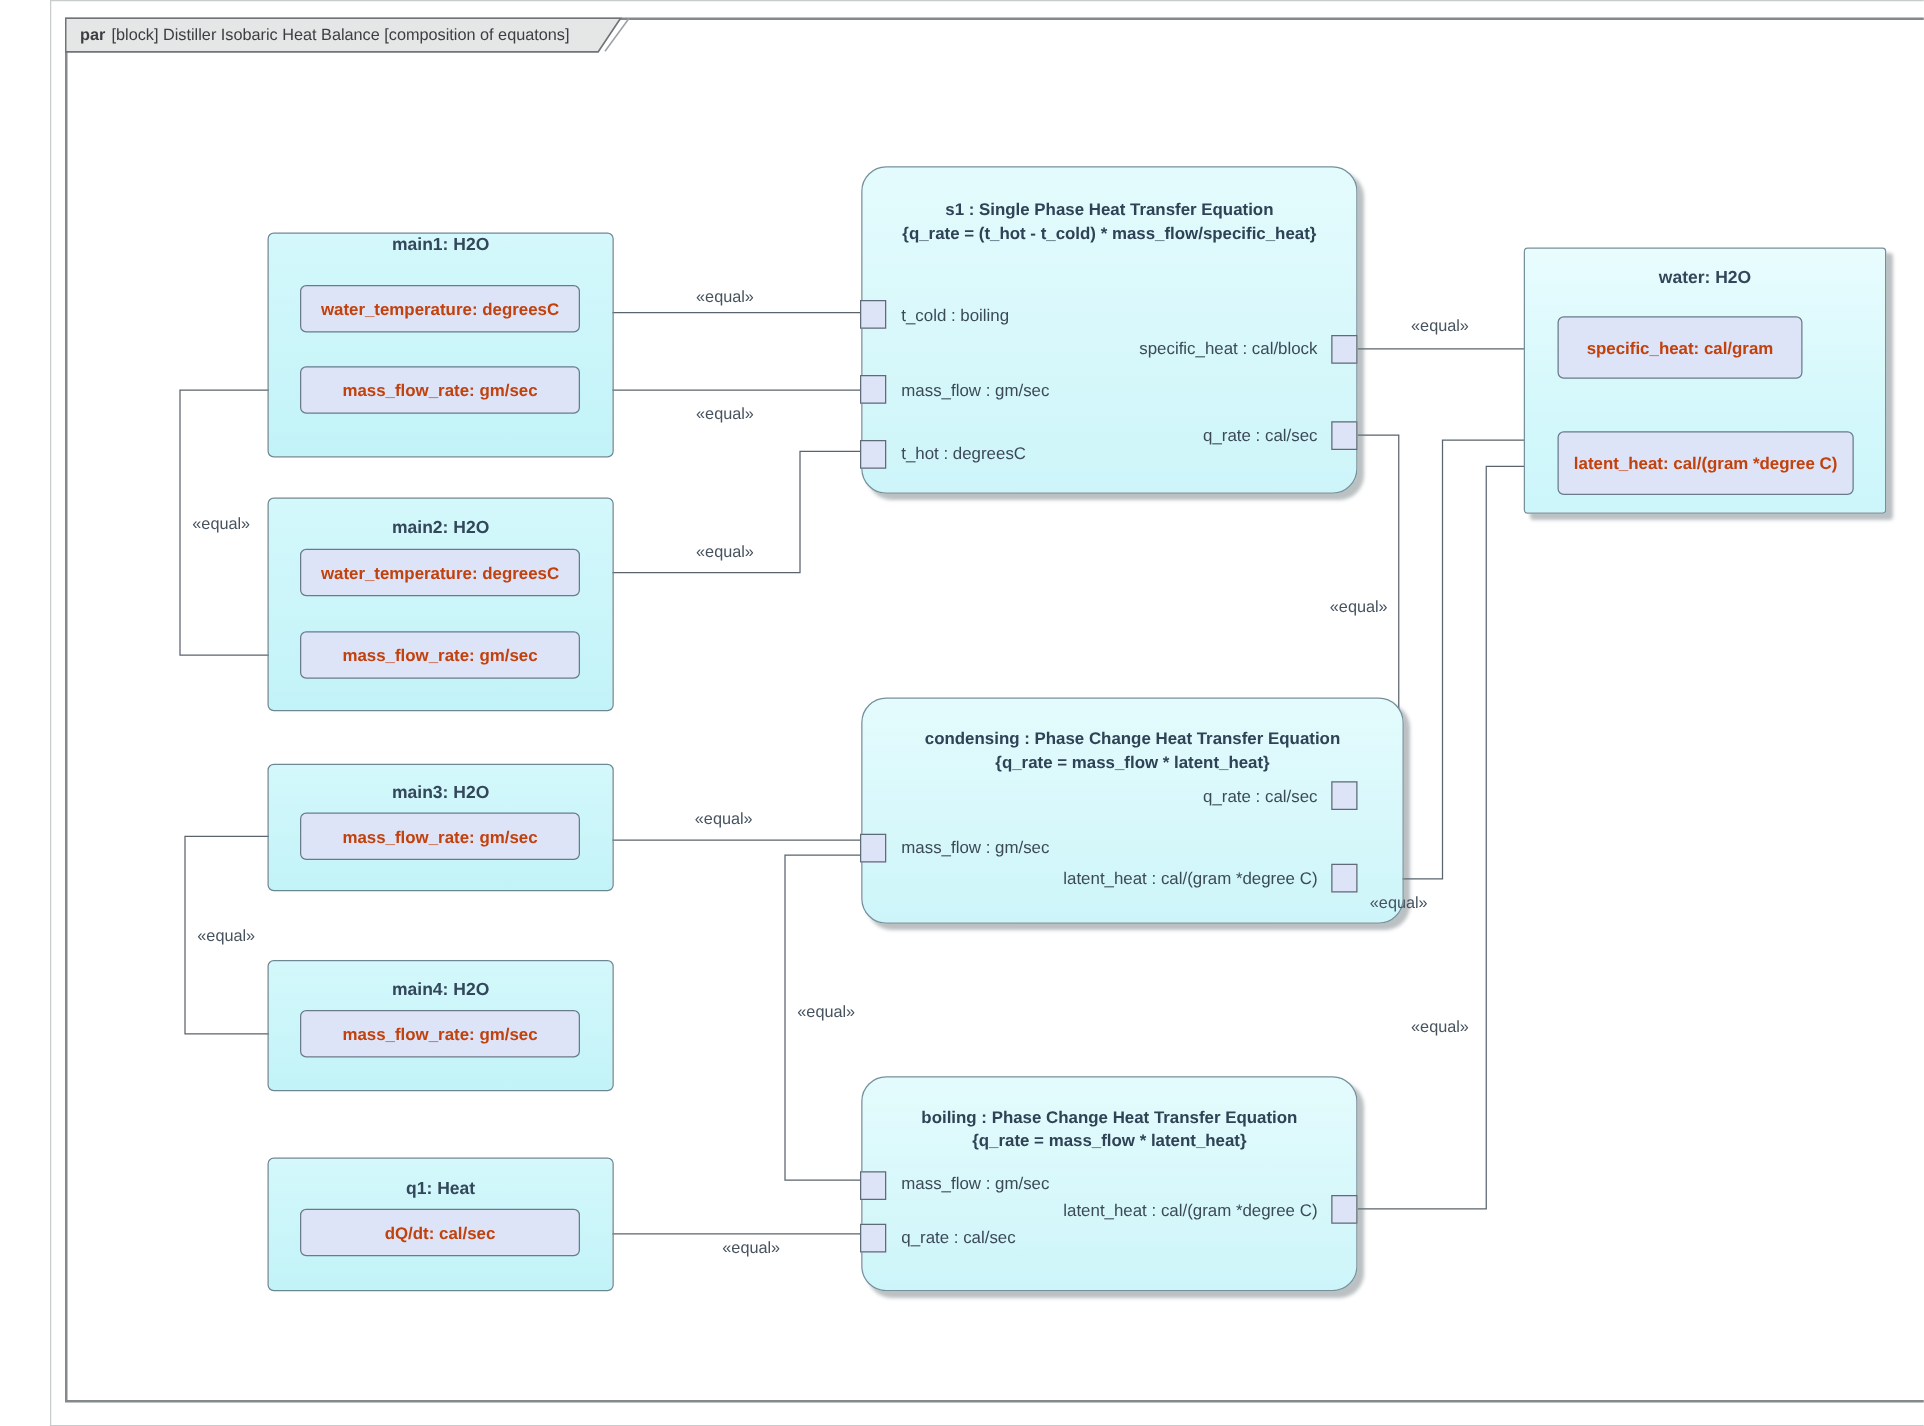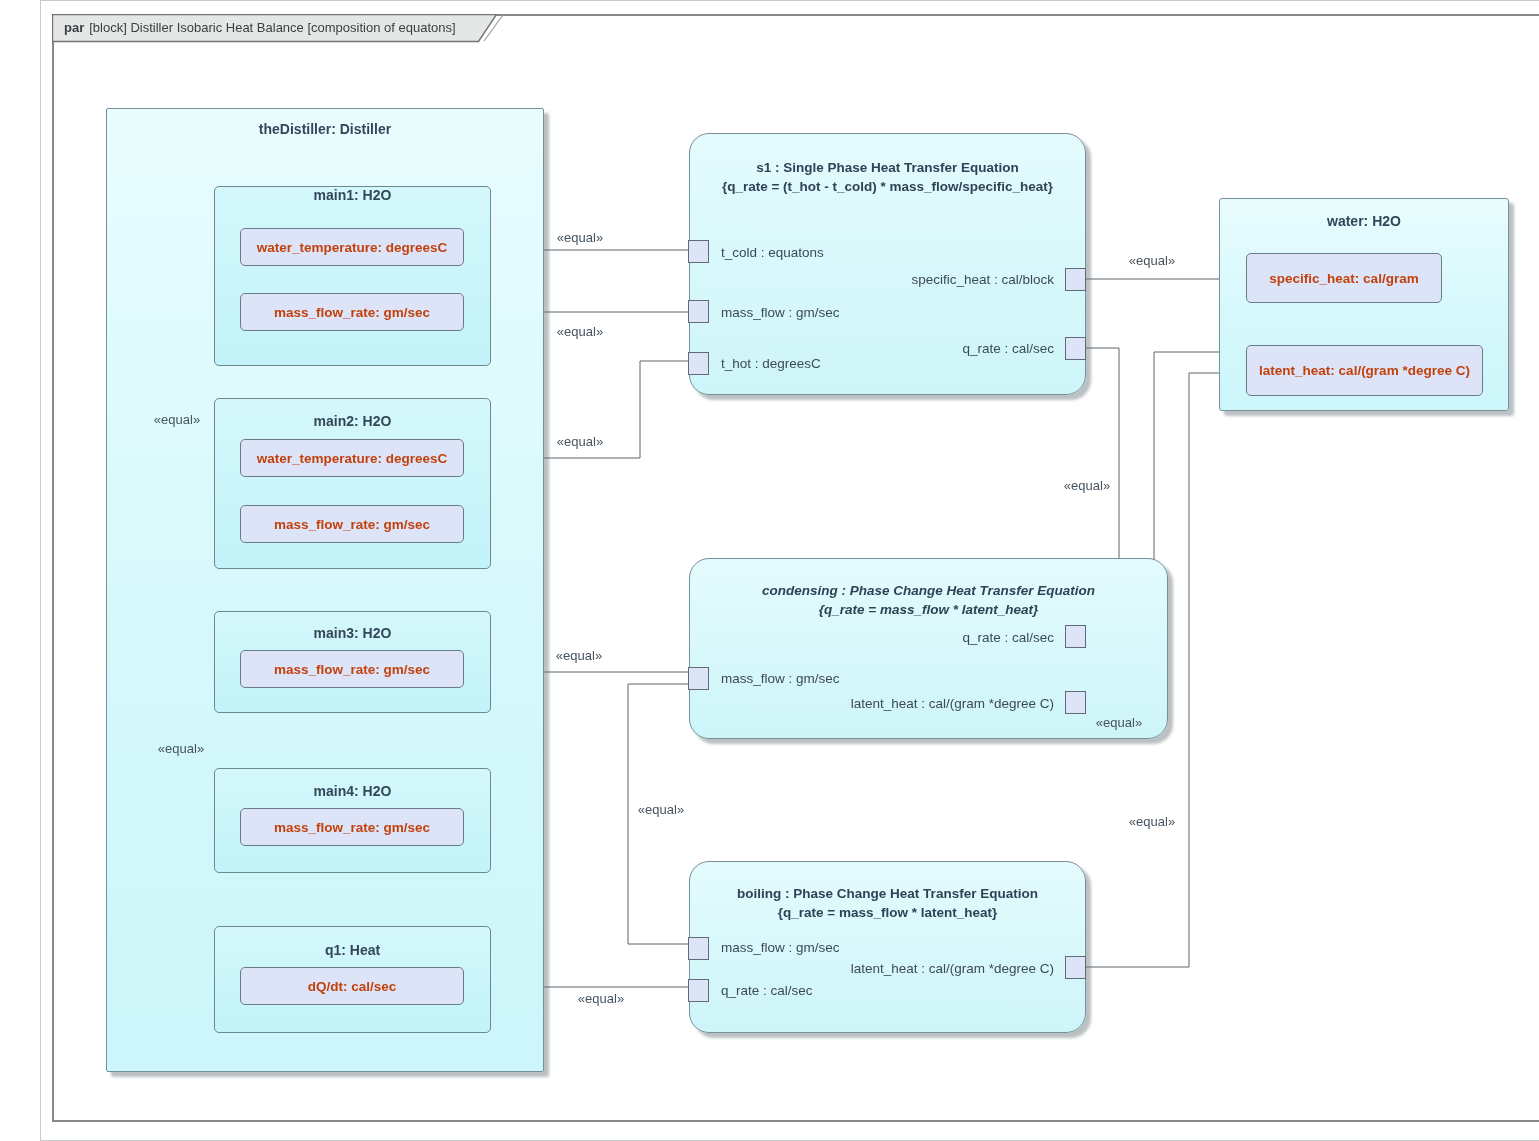--- a/index.html
+++ b/index.html
@@ -79,23 +79,20 @@
     <polyline points="199,668 107,668 107,826 199,826"></polyline>
     <polyline points="423,671 648,671"></polyline>
     <polyline points="648,683 587,683 587,943 648,943"></polyline>
     <polyline points="423,986 648,986"></polyline>
     <polyline points="1045,278 1205,278"></polyline>
     <polyline points="1045,347 1078,347 1078,635 1045,635"></polyline>
     <polyline points="1045,702 1113,702 1113,351 1205,351"></polyline>
     <polyline points="1045,966 1148,966 1148,372 1205,372"></polyline>
   </svg>
 
-  <div class="block" style="left:65px;top:107px;width:438px;height:964px;border-radius:2px;">
-    <div class="blocktitle" style="padding-top:12px;">theDistiller: Distiller</div>
-  </div>
 
   <div class="subblock" style="left:173px;top:185px;width:277px;height:180px;">
     <div class="blocktitle" style="padding-top:0;">main1: H2O</div>
   </div>
   <div class="prop" style="left:199px;top:227px;width:224px;height:38px;">water_temperature: degreesC</div>
   <div class="prop" style="left:199px;top:292px;width:224px;height:38px;">mass_flow_rate: gm/sec</div>
 
   <div class="subblock" style="left:173px;top:397px;width:277px;height:171px;">
     <div class="blocktitle" style="padding-top:14px;">main2: H2O</div>
   </div>
@@ -121,27 +118,27 @@
     <div class="ctitle" style="padding-top:24px;">
       <div>s1 : Single Phase Heat Transfer Equation</div>
       <div>{q_rate = (t_hot - t_cold) * mass_flow/specific_heat}</div>
     </div>
   </div>
   <div class="port" style="left:647px;top:239px;"></div>
   <div class="port" style="left:647px;top:299px;"></div>
   <div class="port" style="left:647px;top:351px;"></div>
   <div class="port" style="left:1024px;top:267px;"></div>
   <div class="port" style="left:1024px;top:336px;"></div>
-  <div class="portlabel" style="left:680px;top:251px;">t_cold : equatons</div>
+  <div class="portlabel" style="left:680px;top:251px;">t_cold : boiling</div>
   <div class="portlabel" style="left:680px;top:311px;">mass_flow : gm/sec</div>
   <div class="portlabel" style="left:680px;top:362px;">t_hot : degreesC</div>
   <div class="portlabel" style="right:524px;top:278px;">specific_heat : cal/block</div>
   <div class="portlabel" style="right:524px;top:347px;">q_rate : cal/sec</div>
 
-  <div class="constraint" style="left:648px;top:557px;width:479px;height:181px;font-style:italic;">
+  <div class="constraint" style="left:648px;top:557px;width:434px;height:181px;">
     <div class="ctitle" style="padding-top:22px;">
       <div>condensing : Phase Change Heat Transfer Equation</div>
       <div>{q_rate = mass_flow * latent_heat}</div>
     </div>
   </div>
   <div class="port" style="left:1024px;top:624px;"></div>
   <div class="port" style="left:647px;top:666px;"></div>
   <div class="port" style="left:1024px;top:690px;"></div>
   <div class="portlabel" style="right:524px;top:636px;">q_rate : cal/sec</div>
   <div class="portlabel" style="left:680px;top:677px;">mass_flow : gm/sec</div>

